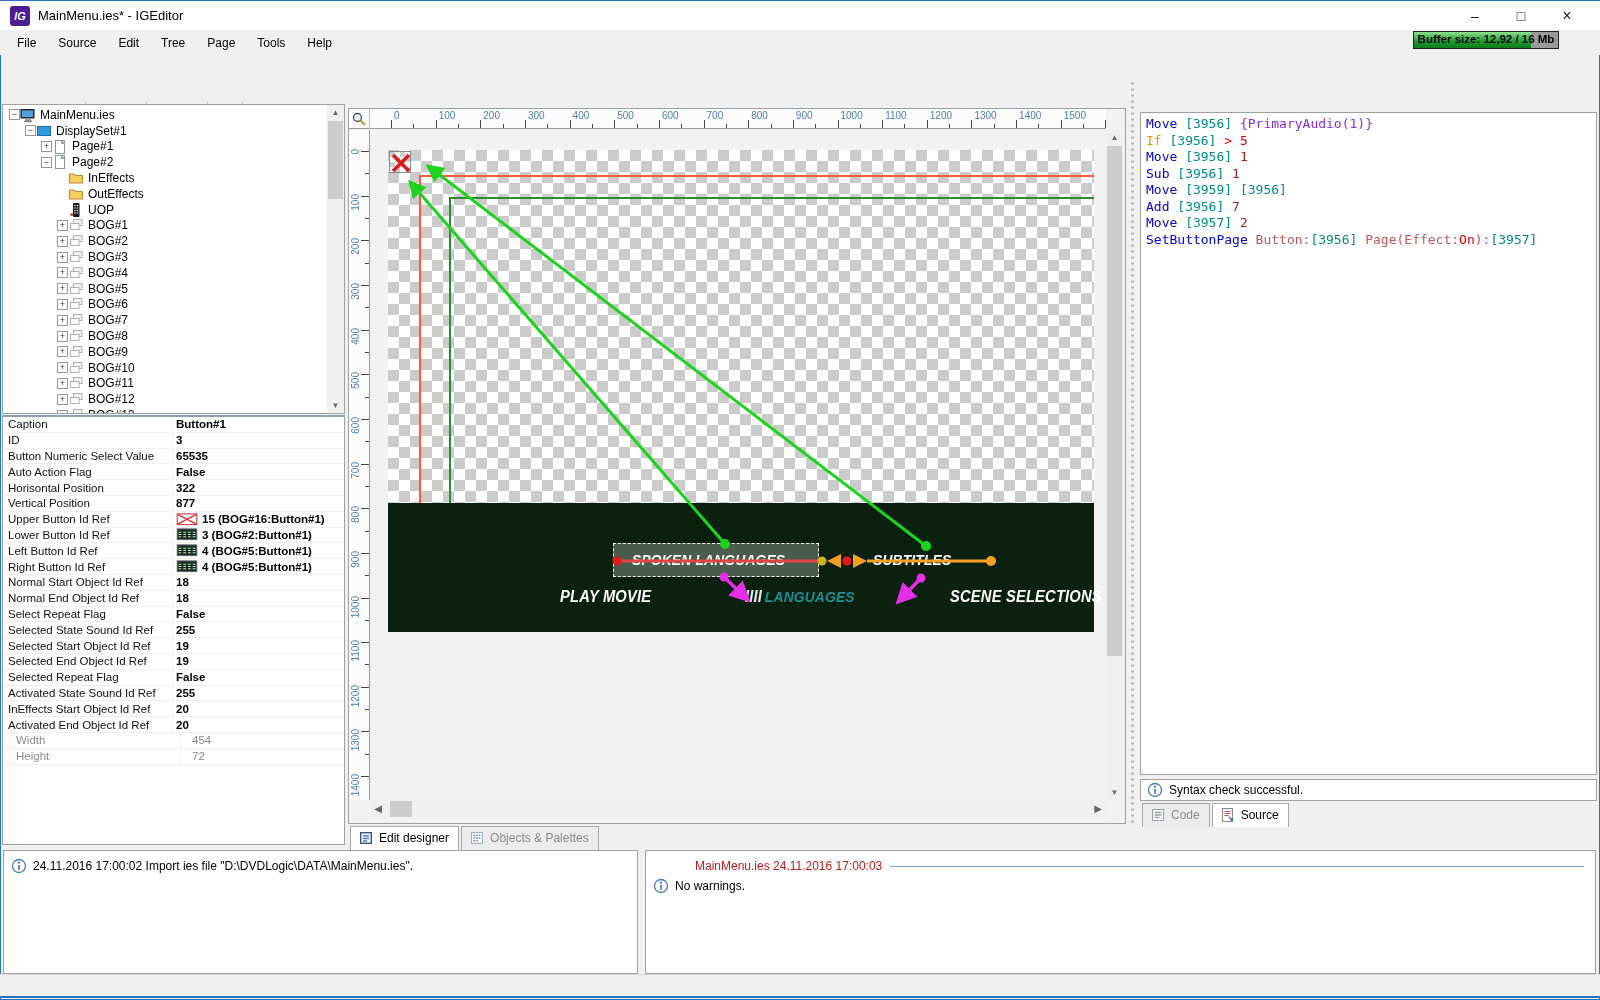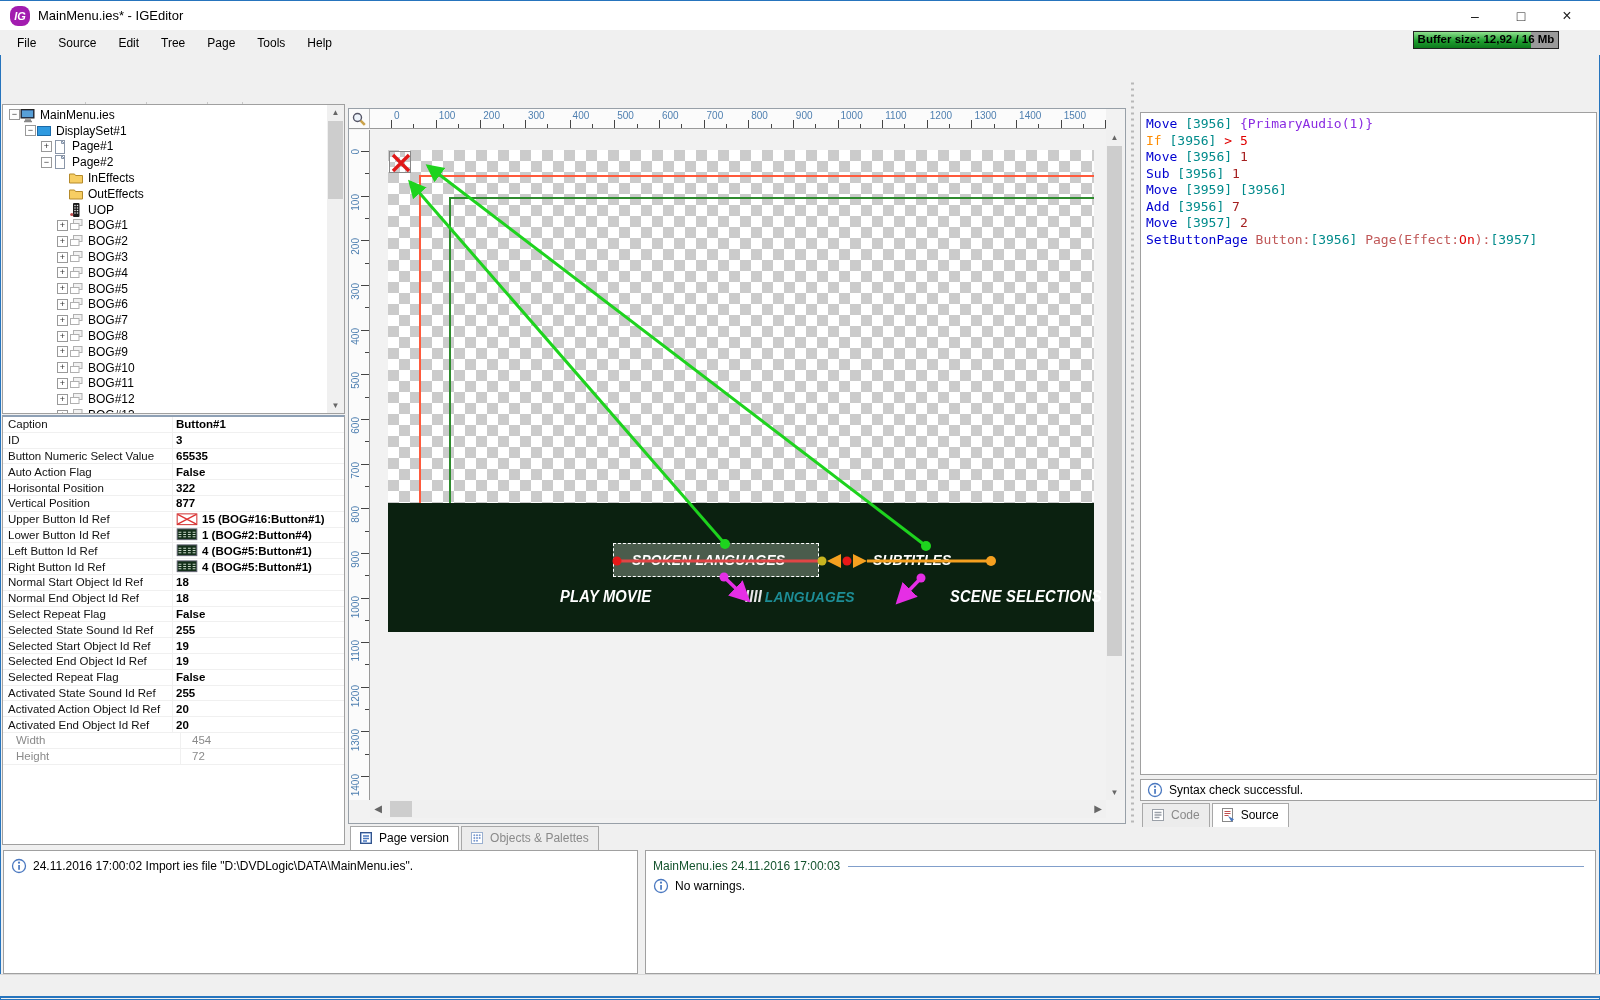--- a/index.html
+++ b/index.html
@@ -8,22 +8,22 @@
     font-family:"Liberation Sans", sans-serif; font-size:12px; color:#000;
     background:#f0f0f0; position:relative;
     box-shadow: inset 0 0 0 1px #2674bd;
   }
   .abs { position:absolute; }
   .ic { display:inline-block; vertical-align:middle; line-height:0; }
   .ic svg { display:block; }
 
   
   .titlebar { left:0; top:0; width:1600px; height:30px; background:#fff; border-top:1px solid #2674bd; }
-  .app-logo { left:10px; top:5px; width:20px; height:20px; background:#a21caf; color:#fff;
-    border-radius:8px; font-weight:bold; font-style:italic; font-size:11px; text-align:center; line-height:20px;}
+  .app-logo { left:10px; top:5px; width:20px; height:20px; background:#4c1d95; color:#fff;
+    border-radius:3px; font-weight:bold; font-style:italic; font-size:11px; text-align:center; line-height:20px;}
   .title-text { left:38px; top:7px; font-size:13px; }
   .winbtn { top:0; width:46px; height:30px; text-align:center; line-height:30px; font-size:14px; color:#222; }
 
   
   .menubar { left:0; top:30px; width:1600px; height:25px; background:#f0f0f0; display:flex; align-items:center; padding-left:6px; }
   .menu-item { padding:4px 11px; font-size:12px; }
   .buffer { left:1413px; top:31px; width:146px; height:18px; border:1px solid #222; background:#9a9a9a; position:absolute; overflow:hidden;}
   .buffer-fill { position:absolute; left:0; top:0; bottom:0; background:linear-gradient(#8fe28f,#1f9e2f 55%,#0c7a1c); }
   .buffer-label { position:absolute; left:0; top:1px; width:100%; text-align:center; font-weight:bold; font-size:11.5px; }
 
@@ -90,21 +90,21 @@
      background:repeating-linear-gradient(0deg,#b8b8b8 0 2px, transparent 2px 6px); background-size:3px 6px; background-position:center; background-repeat:repeat-y; }
   .src-toolbar { left:1142px; top:86px; height:24px; }
   .codebox { left:1140px; top:112px; width:457px; height:663px; background:#fff; border:1px solid #a0a0a0; padding:3px 5px; font-family:"DejaVu Sans Mono", monospace; font-size:13px; line-height:16.5px; white-space:pre; overflow:hidden;}
   .tok-kw{color:#0000d0;} .tok-reg{color:#008b8b;} .tok-brc{color:#8a2be2;} .tok-if{color:#ff8c00;}
   .tok-num{color:#a52020;} .tok-op{color:#e00000;} .tok-prm{color:#c05858;}
   .statusbox { left:1140px; top:779px; width:457px; height:22px; background:#fff; border:1px solid #a0a0a0; display:flex; align-items:center; gap:6px; padding-left:6px; font-size:12px;}
 
   
   .logbox { background:#fff; border:1px solid #a0a0a0; padding:5px 7px; overflow:hidden; }
   .logline { display:flex; align-items:center; gap:6px; height:20px; font-size:12px; }
-  .loghdr { color:#14532d; font-size:12px; display:flex; align-items:center; gap:8px; height:20px; }
+  .loghdr { color:#b91c1c; font-size:12px; display:flex; align-items:center; gap:8px; height:20px;margin-left:42px; }
   .loghdr .rule { flex:1; height:1px; background:#2d5fa8; opacity:.6; margin-right:4px;}
   .statusstrip { left:0; top:974px; width:1600px; height:24px; background:#f0f0f0; border-top:1px solid #d8d8d8; border-bottom:2px solid #2674bd; }
 </style>
 </head>
 <body>
 
 <div class="abs titlebar">
   <div class="abs app-logo">IG</div>
   <div class="abs title-text">MainMenu.ies* - IGEditor</div>
   <div class="abs winbtn" style="left:1452px">–</div>
@@ -521,21 +521,21 @@
     </div>
     <div class="prow">
       <div class="plabel">Lower Button Id Ref</div>
       <div class="pval">
         <span class="ic">
           <svg width="22" height="15" viewBox="0 0 22 16">
             <rect x="0.5" y="2" width="21" height="11.5" fill="#14301a" stroke="#667"></rect>
             <path d="M2 5.5h18M2 8h18M2 10.5h18" stroke="#c8d8c8" stroke-width="1.1" stroke-dasharray="3 2"></path>
           </svg>
         </span>
-        <span>1 (BOG#2:Button#4)</span>
+        <span>3 (BOG#2:Button#1)</span>
       </div>
     </div>
     <div class="prow">
       <div class="plabel">Left Button Id Ref</div>
       <div class="pval">
         <span class="ic">
           <svg width="22" height="15" viewBox="0 0 22 16">
             <rect x="0.5" y="2" width="21" height="11.5" fill="#14301a" stroke="#667"></rect>
             <path d="M2 5.5h18M2 8h18M2 10.5h18" stroke="#c8d8c8" stroke-width="1.1" stroke-dasharray="3 2"></path>
           </svg>
@@ -597,21 +597,21 @@
         <span>False</span>
       </div>
     </div>
     <div class="prow">
       <div class="plabel">Activated State Sound Id Ref</div>
       <div class="pval">
         <span>255</span>
       </div>
     </div>
     <div class="prow">
-      <div class="plabel">Activated Action Object Id Ref</div>
+      <div class="plabel">InEffects Start Object Id Ref</div>
       <div class="pval">
         <span>20</span>
       </div>
     </div>
     <div class="prow">
       <div class="plabel">Activated End Object Id Ref</div>
       <div class="pval">
         <span>20</span>
       </div>
     </div>
@@ -888,21 +888,21 @@
 
 <div class="tabrow" style="left:350px;top:826px">
     <div class="tab active">
       <span class="ic">
         <svg width="16" height="16" viewBox="0 0 16 16">
           <rect x="2.5" y="2.5" width="11" height="11" fill="#4a78c0" stroke="#33548c"></rect>
           <rect x="3.5" y="3.5" width="9" height="9" fill="#fff"></rect>
           <path d="M5 6h6M5 8.5h6M5 11h4" stroke="#4a78c0" stroke-width="1.3"></path>
         </svg>
       </span>
-      <span>Page version</span>
+      <span>Edit designer</span>
     </div>
     <div class="tab">
       <span class="ic">
         <svg width="16" height="16" viewBox="0 0 16 16">
           <rect x="2.5" y="2.5" width="11" height="11" fill="#fff" stroke="#9ab0d0"></rect>
           <g fill="#7a9ad0">
             <circle cx="5.3" cy="5.3" r="1"></circle>
             <circle cx="8" cy="5.3" r="1"></circle>
             <circle cx="10.7" cy="5.3" r="1"></circle>
             <circle cx="5.3" cy="8" r="1"></circle>

